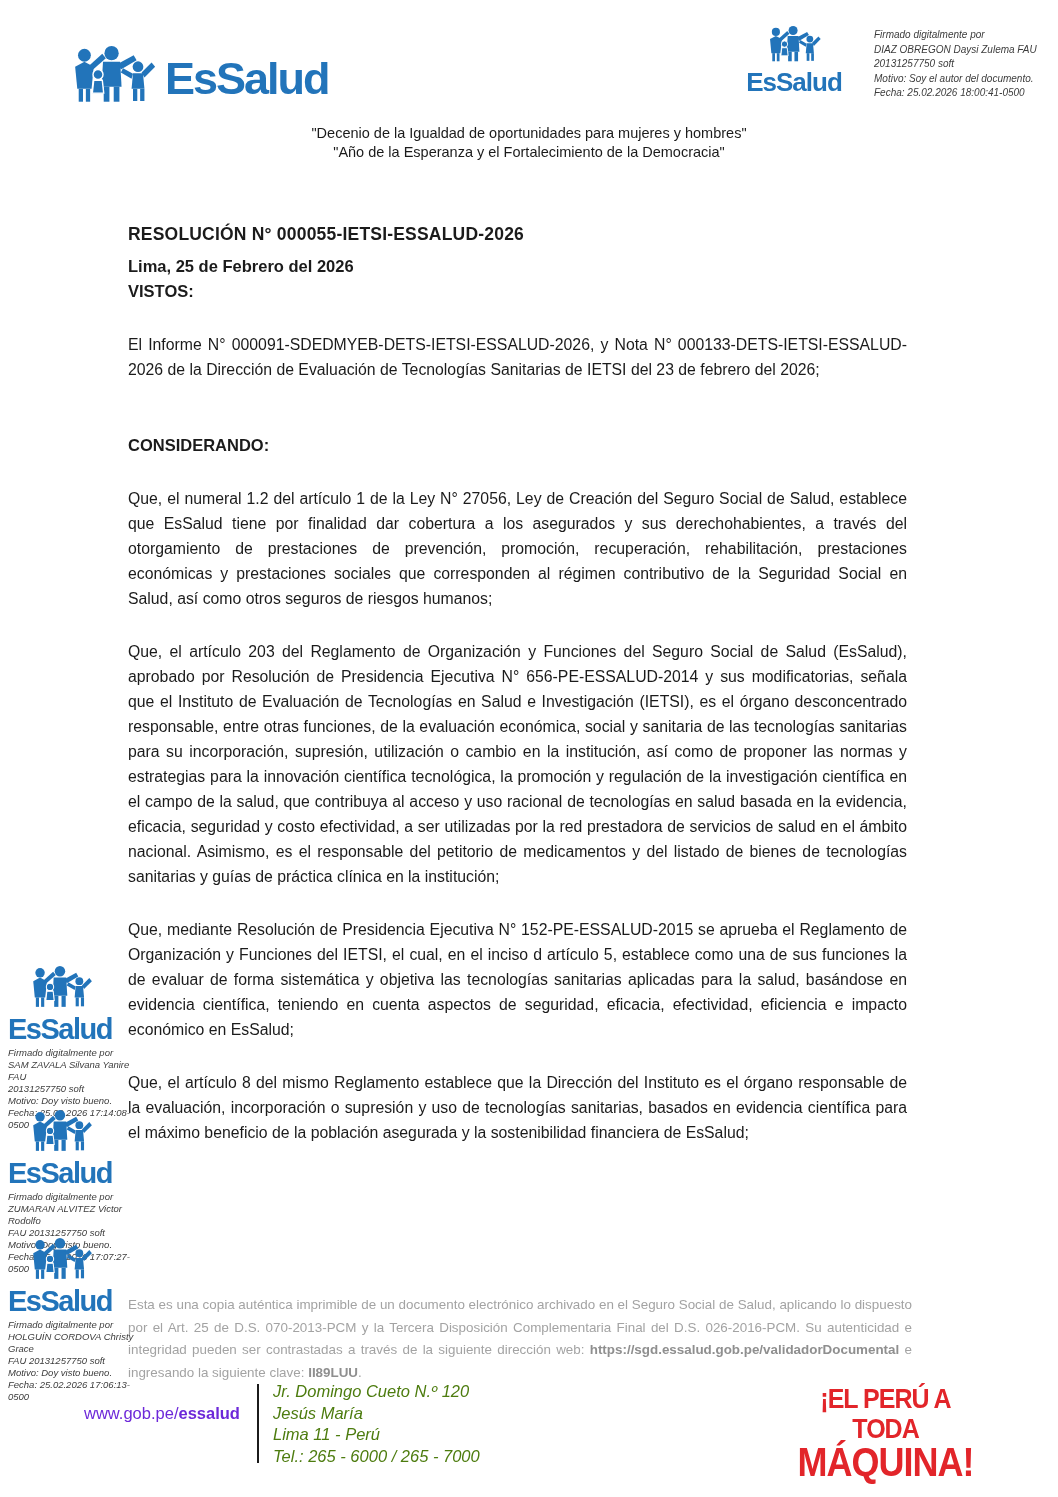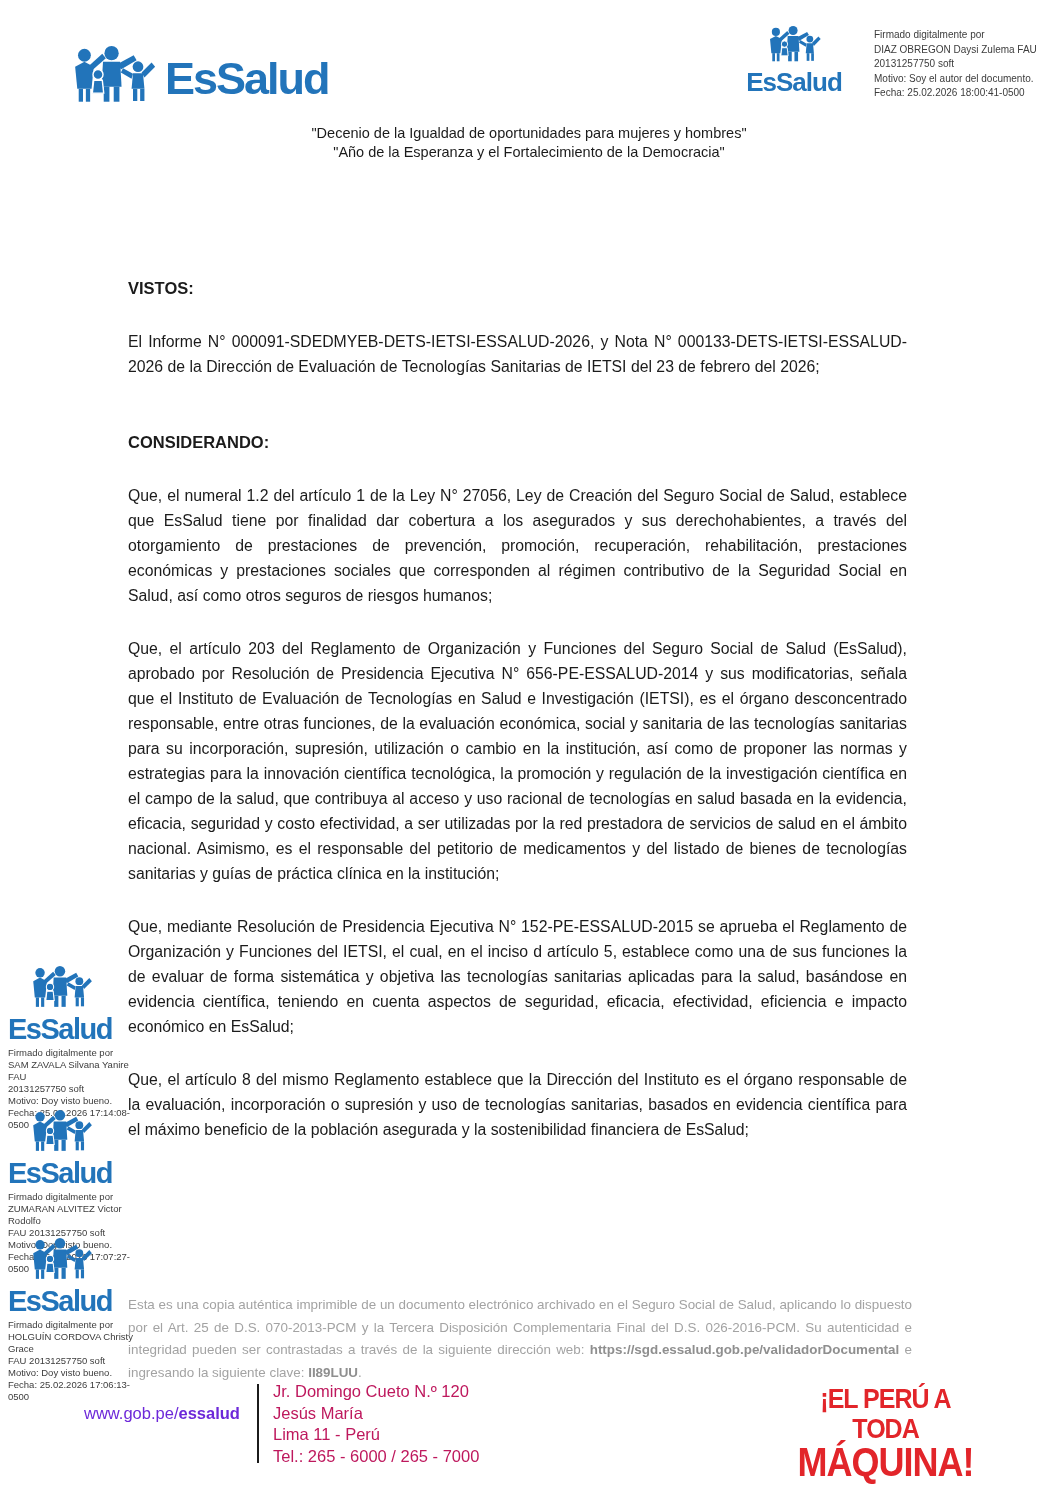--- a/index.html
+++ b/index.html
@@ -24,39 +24,39 @@
     color: #2274BA; line-height: 1;
   }
   .mini-logo {
     position: absolute; left: 742px; top: 26px; width: 104px;
     display: flex; flex-direction: column; align-items: center;
   }
   .mini-logo .logo-word {
     font-size: 26px; font-weight: 700; letter-spacing: -1px;
     color: #2274BA; line-height: 1; margin-top: 1px;
   }
-  .prelines { white-space: pre-line; }
+  .prelines { white-space: pre-line; font-style: italic; }
   .sig-top {
     position: absolute; left: 874px; top: 28px; width: 180px;
     font-size: 10px; line-height: 14.5px; color: #3c3c3c;
   }
   
   .quotes {
     position: absolute; left: 0; top: 124px; width: 1058px;
     text-align: center; font-size: 14.5px; line-height: 18.5px; color: #1b1b1b;
   }
   
   .content {
     position: absolute; left: 128px; top: 222px; width: 779px;
     font-size: 15.8px; line-height: 25px;
   }
   .res-title { font-size: 17.5px; font-weight: 700; letter-spacing: 0.2px; }
   .res-date  { font-size: 16.5px; font-weight: 700; margin-top: 7px; }
   .sec-heading { font-size: 16.5px; font-weight: 700; }
-  .vistos-heading { margin-top: 54px; }
+  .vistos-heading { }
   .considerando-heading { margin-top: 51px; }
   .content p.body-par { margin-top: 28px; text-align: justify; }
   
   .stamp {
     position: absolute; left: 8px; width: 134px;
   }
   .stamp .stamp-icon-wrap { margin-left: 20px; }
   .stamp .logo-word {
     font-size: 29px; font-weight: 700; letter-spacing: -1.5px;
     color: #2274BA; line-height: 1; margin-top: 1px;
@@ -78,21 +78,21 @@
   .footer-web {
     position: absolute; left: 84px; top: 1404px;
     font-size: 16.5px; color: #6d28d9;
   }
   .footer-divider {
     position: absolute; left: 257px; top: 1384px;
     width: 2px; height: 79px; background: #1b1b1b;
   }
   .footer-address {
     position: absolute; left: 273px; top: 1381px;
-    font-size: 16.5px; line-height: 21.5px; color: #be185d;
+    font-size: 16.5px; line-height: 21.5px; color: #4d7c0f;
   }
   .slogan {
     position: absolute; left: 793px; top: 1383px; width: 185px;
     text-align: center; color: #E2252A; font-weight: 700;
     transform: scaleY(1.12); transform-origin: top center;
   }
   .slogan-line1 { font-size: 25px; letter-spacing: -1px; line-height: 27px; }
   .slogan-line2 { font-size: 36px; letter-spacing: -1px; line-height: 34px; }
   .hidden-defs { position: absolute; width: 0; height: 0; overflow: hidden; }
 </style>
@@ -152,20 +152,22 @@
 20131257750 soft
 Motivo: Soy el autor del documento.
 Fecha: 25.02.2026 18:00:41-0500</div>
 
   <div class="quotes">
     <div>"Decenio de la Igualdad de oportunidades para mujeres y hombres"</div>
     <div>"Año de la Esperanza y el Fortalecimiento de la Democracia"</div>
   </div>
 
   <div class="content">
+    <div class="res-title">RESOLUCIÓN N° 000055-IETSI-ESSALUD-2026</div>
+    <div class="res-date">Lima, 25 de Febrero del 2026</div>
 
     <div class="sec-heading vistos-heading">VISTOS:</div>
     <p class="body-par">El Informe N° 000091-SDEDMYEB-DETS-IETSI-ESSALUD-2026, y Nota N° 000133-DETS-IETSI-ESSALUD-2026 de la Dirección de Evaluación de Tecnologías Sanitarias de IETSI del 23 de febrero del 2026;</p>
 
     <div class="sec-heading considerando-heading">CONSIDERANDO:</div>
     <p class="body-par">Que, el numeral 1.2 del artículo 1 de la Ley N° 27056, Ley de Creación del Seguro Social de Salud, establece que EsSalud tiene por finalidad dar cobertura a los asegurados y sus derechohabientes, a través del otorgamiento de prestaciones de prevención, promoción, recuperación, rehabilitación, prestaciones económicas y prestaciones sociales que corresponden al régimen contributivo de la Seguridad Social en Salud, así como otros seguros de riesgos humanos;</p>
     <p class="body-par">Que, el artículo 203 del Reglamento de Organización y Funciones del Seguro Social de Salud (EsSalud), aprobado por Resolución de Presidencia Ejecutiva N° 656-PE-ESSALUD-2014 y sus modificatorias, señala que el Instituto de Evaluación de Tecnologías en Salud e Investigación (IETSI), es el órgano desconcentrado responsable, entre otras funciones, de la evaluación económica, social y sanitaria de las tecnologías sanitarias para su incorporación, supresión, utilización o cambio en la institución, así como de proponer las normas y estrategias para la innovación científica tecnológica, la promoción y regulación de la investigación científica en el campo de la salud, que contribuya al acceso y uso racional de tecnologías en salud basada en la evidencia, eficacia, seguridad y costo efectividad, a ser utilizadas por la red prestadora de servicios de salud en el ámbito nacional. Asimismo, es el responsable del petitorio de medicamentos y del listado de bienes de tecnologías sanitarias y guías de práctica clínica en la institución;</p>
     <p class="body-par">Que, mediante Resolución de Presidencia Ejecutiva N° 152-PE-ESSALUD-2015 se aprueba el Reglamento de Organización y Funciones del IETSI, el cual, en el inciso d artículo 5, establece como una de sus funciones la de evaluar de forma sistemática y objetiva las tecnologías sanitarias aplicadas para la salud, basándose en evidencia científica, teniendo en cuenta aspectos de seguridad, eficacia, efectividad, eficiencia e impacto económico en EsSalud;</p>
     <p class="body-par">Que, el artículo 8 del mismo Reglamento establece que la Dirección del Instituto es el órgano responsable de la evaluación, incorporación o supresión y uso de tecnologías sanitarias, basados en evidencia científica para el máximo beneficio de la población asegurada y la sostenibilidad financiera de EsSalud;</p>
   </div>

